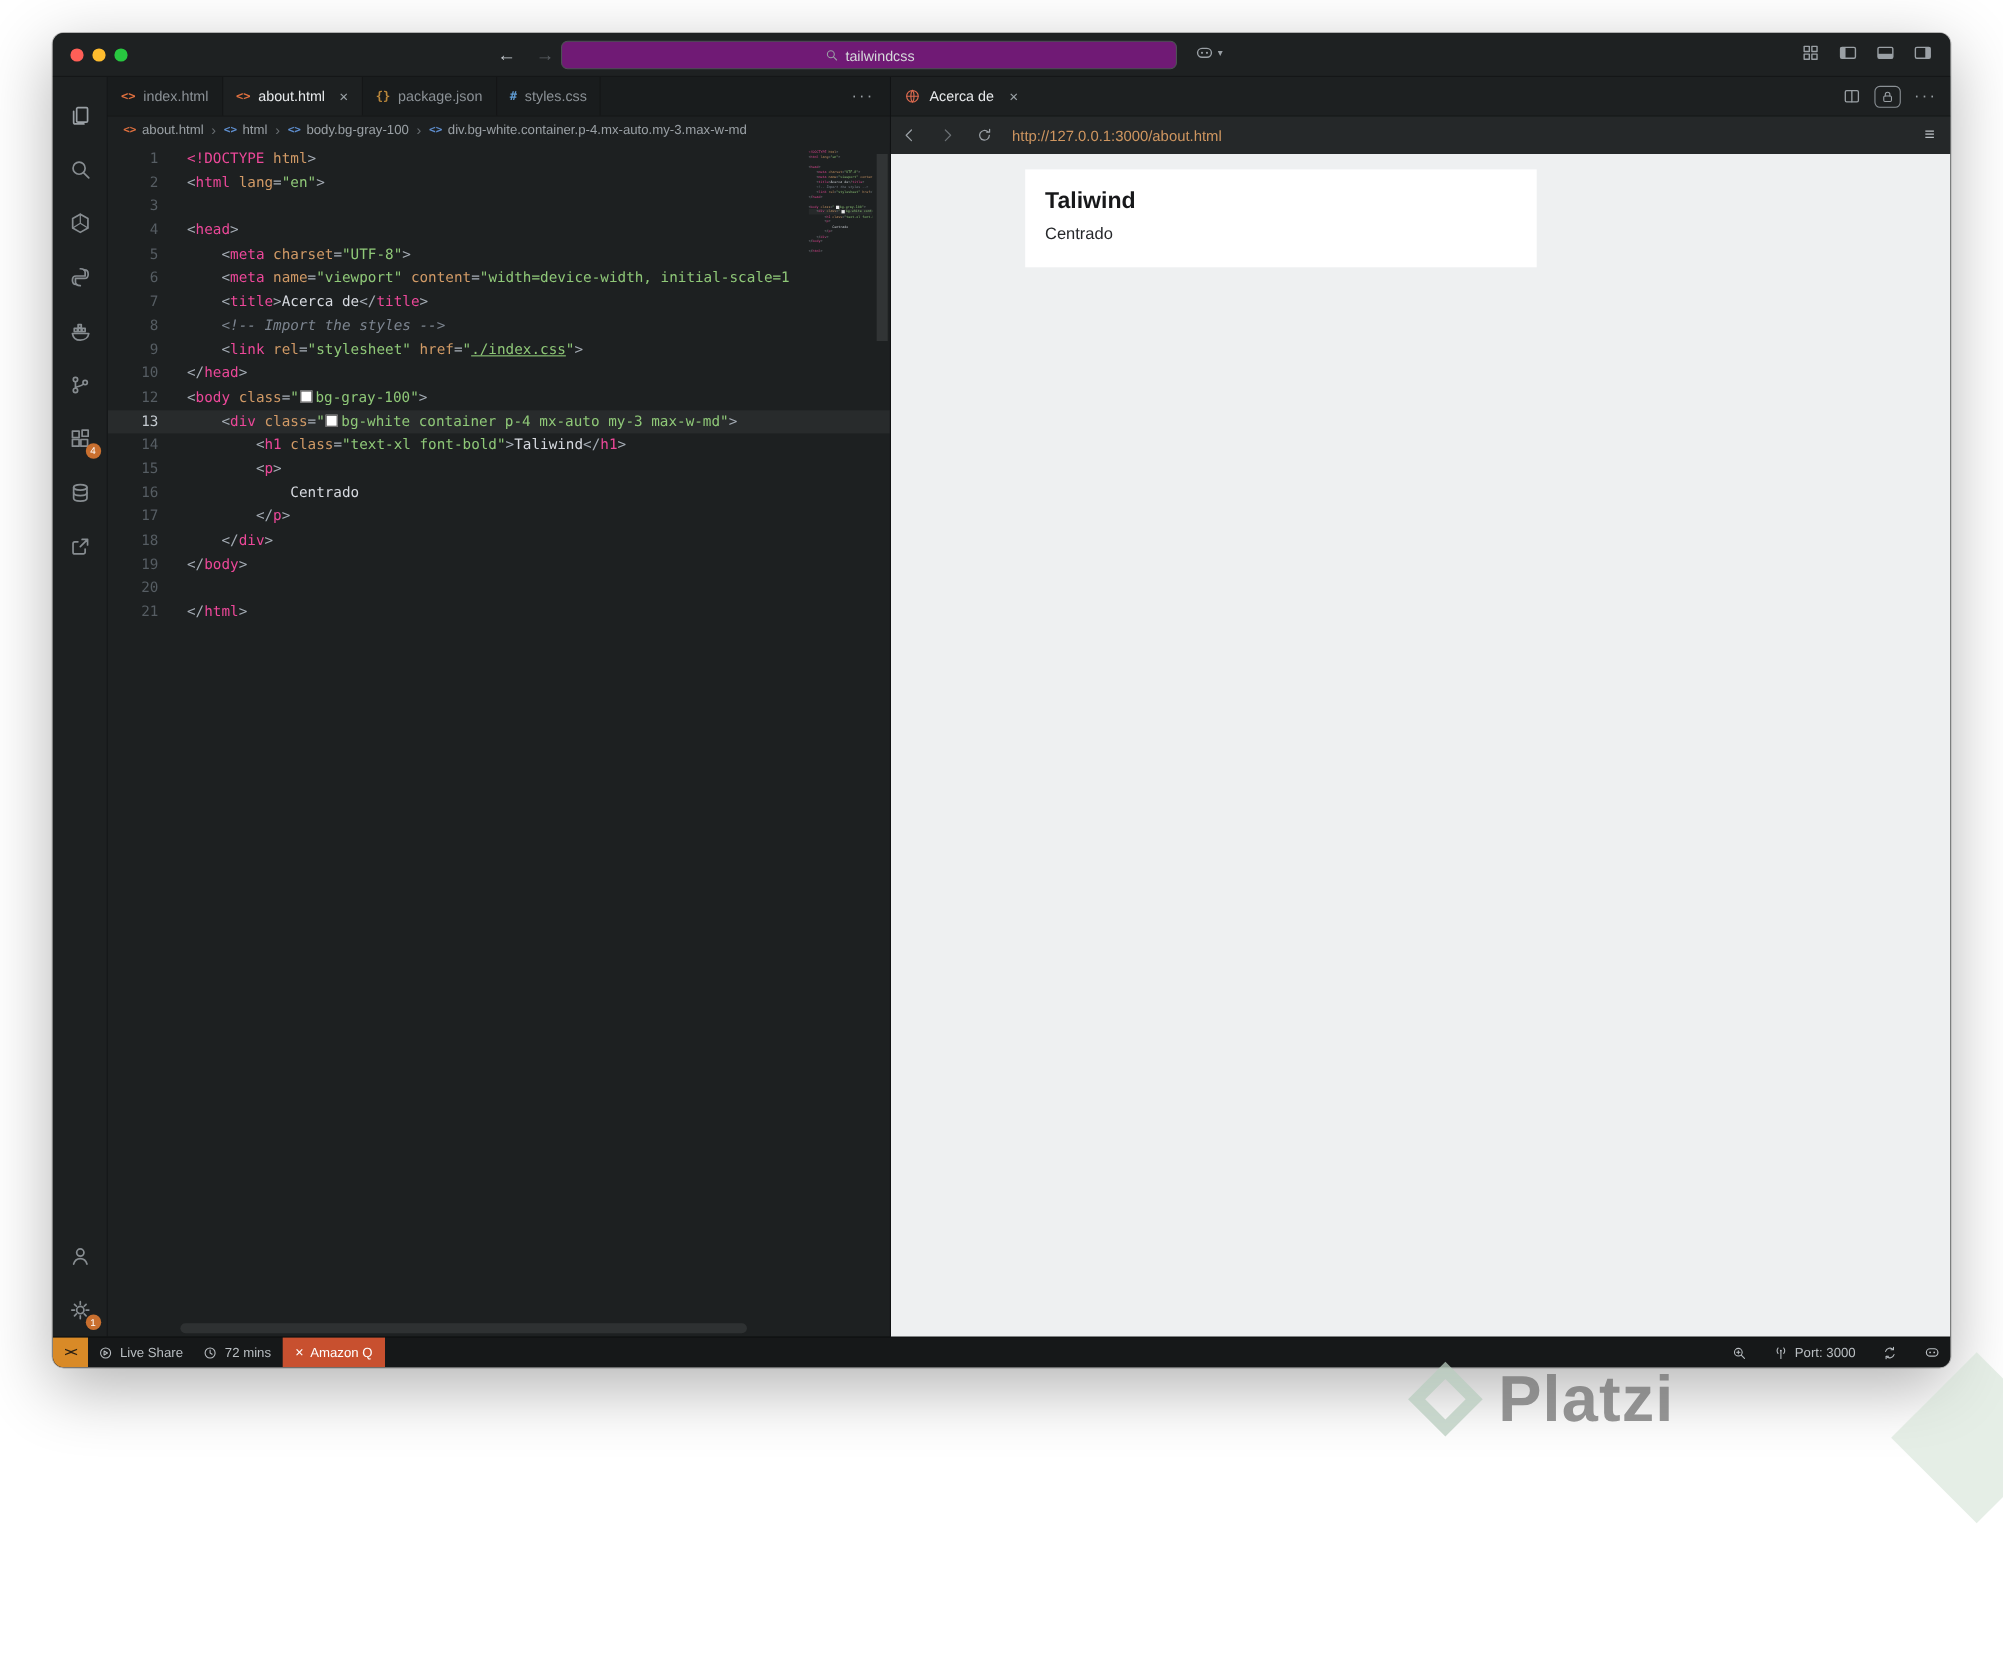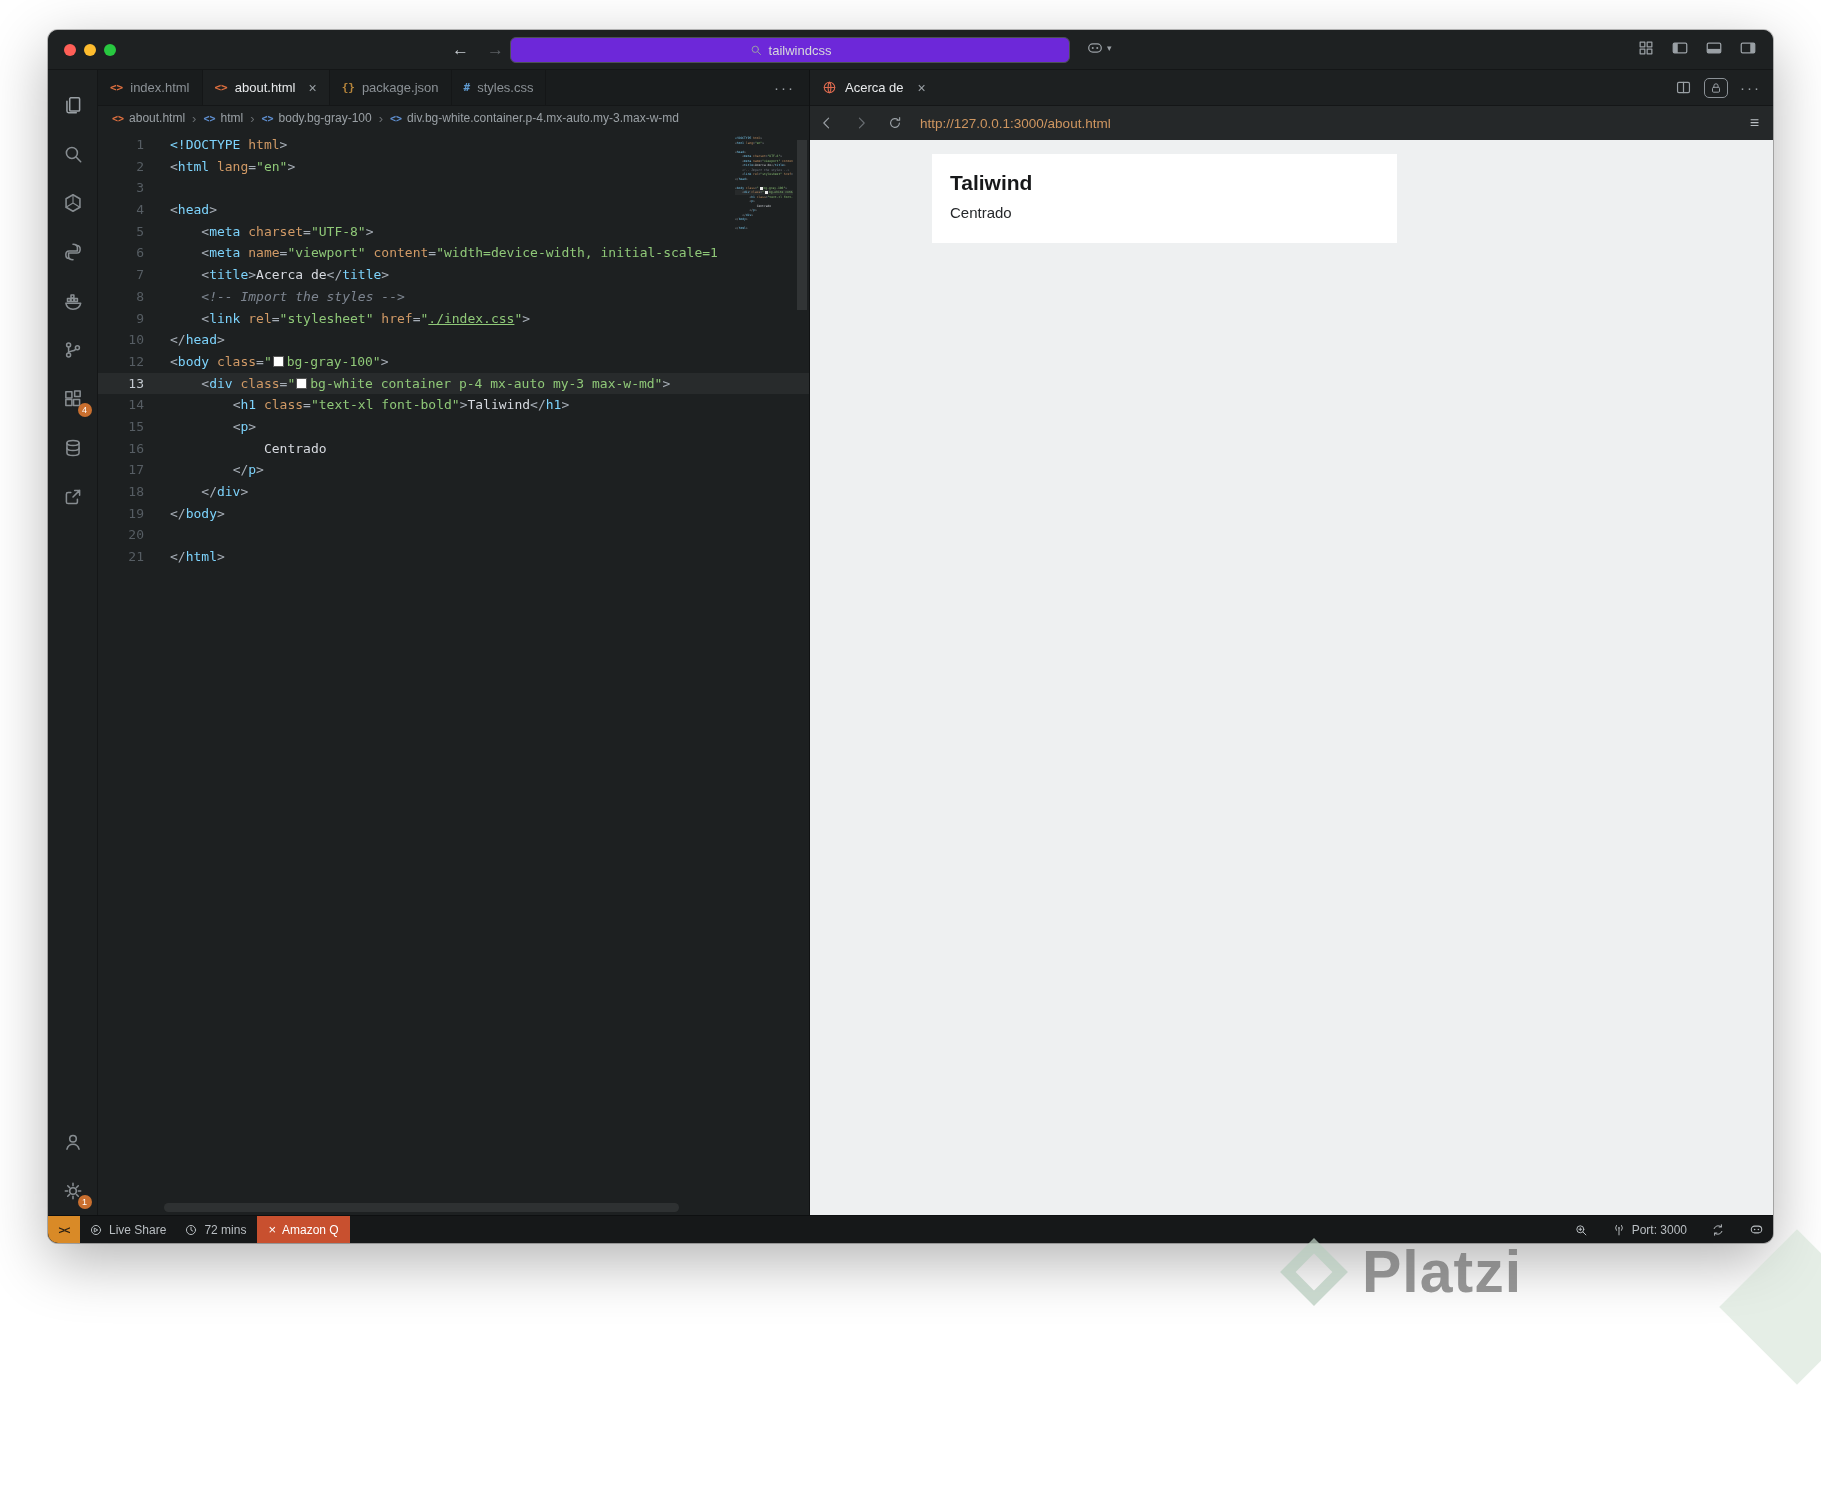--- a/index.html
+++ b/index.html
@@ -22,21 +22,21 @@
 
   
   .titlebar { height:40px; flex:none; position:relative; background:#1e2122; border-bottom:1px solid #141617; }
   .traffic { position:absolute; left:16px; top:14px; display:flex; gap:8px; }
   .tl { width:12px; height:12px; border-radius:50%; }
   .tl.red{background:#ff5f57}.tl.yellow{background:#febc2e}.tl.green{background:#28c840}
   .tb-nav { position:absolute; left:404px; top:0; height:40px; display:flex; align-items:center; gap:18px; font-size:17px; }
   .tb-nav .back{color:#c8cdd2}.tb-nav .fwd{color:#5b6064}
   .searchbox {
     position:absolute; left:462px; top:7px; width:560px; height:26px;
-    background:#6d28d9; border:1px solid #4c5153; border-radius:6px;
+    background:#701a75; border:1px solid #4c5153; border-radius:6px;
     display:flex; align-items:center; justify-content:center; gap:6px;
     color:#d6d9db; font-size:13px;
   }
   .copilot-group { position:absolute; left:1038px; top:9px; display:flex; align-items:center; gap:3px; color:#9aa0a5; }
   .tb-right { position:absolute; right:16px; top:9px; display:flex; align-items:center; gap:16px; color:#9aa0a5; }
   svg.ic { display:block; }
   .ic { stroke:#9aa0a5; fill:none; stroke-width:1.4; stroke-linecap:round; stroke-linejoin:round; }
 
   
   .main { flex:1; display:flex; min-height:0; }
@@ -64,21 +64,21 @@
   .bc-ficon { font-weight:bold; font-size:10px; font-family:"DejaVu Sans Mono", monospace; }
   .bc-sep { color:#686d71; font-size:13px; }
 
   
   .codearea { position:relative; flex:1; overflow:hidden; font-family:"DejaVu Sans Mono", monospace; font-size:13px; padding-top:4px; }
   .code-line { display:flex; height:21.7px; line-height:21.7px; white-space:pre; }
   .code-line.active { background:rgba(255,255,255,.05); }
   .ln { width:46px; flex:none; text-align:right; color:#565d63; }
   .code-line.active .ln { color:#c3c9cf; }
   .lc { margin-left:26px; }
-  .tk-p{color:#a6adb6}.tk-t{color:#7dd3fc}.tk-a{color:#d19a66}.tk-s{color:#8fc878}
+  .tk-p{color:#a6adb6}.tk-t{color:#ec4899}.tk-a{color:#d19a66}.tk-s{color:#8fc878}
   .tk-x{color:#d7dae0}.tk-c{color:#7d8590;font-style:italic}
   .tk-u{color:#8fc878;text-decoration:underline}
   .swatch { display:inline-block; width:11px; height:11px; background:#ffffff; vertical-align:-1px; margin:0 3px 0 1px; border:1px solid #555; }
   .minimap { position:absolute; top:6px; right:16px; width:58px; overflow:hidden; font-size:3px; line-height:4.5px; opacity:.9; pointer-events:none; }
   .minimap .code-line { height:4.5px; line-height:4.5px; }
   .minimap .lc { margin-left:0; }
   .minimap .swatch { width:3px; height:3px; margin:0 1px; border:none; }
   .vscroll { position:absolute; right:2px; top:10px; width:10px; height:170px; background:rgba(255,255,255,.09); }
   .hscroll { position:absolute; left:66px; bottom:3px; width:515px; height:9px; border-radius:5px; background:rgba(255,255,255,.08); }
 

